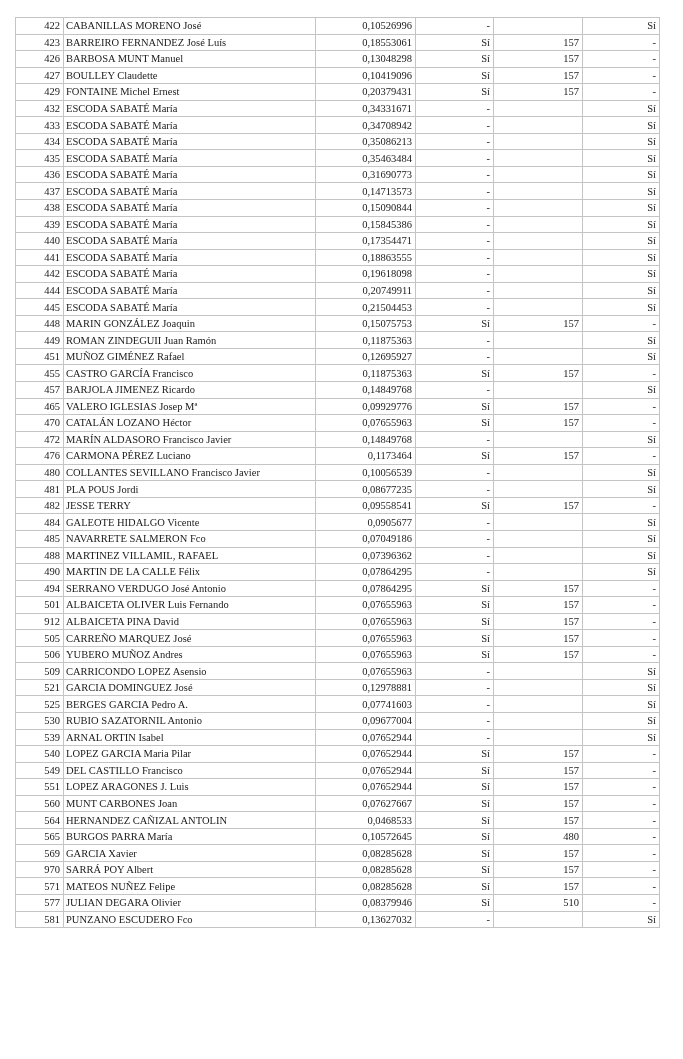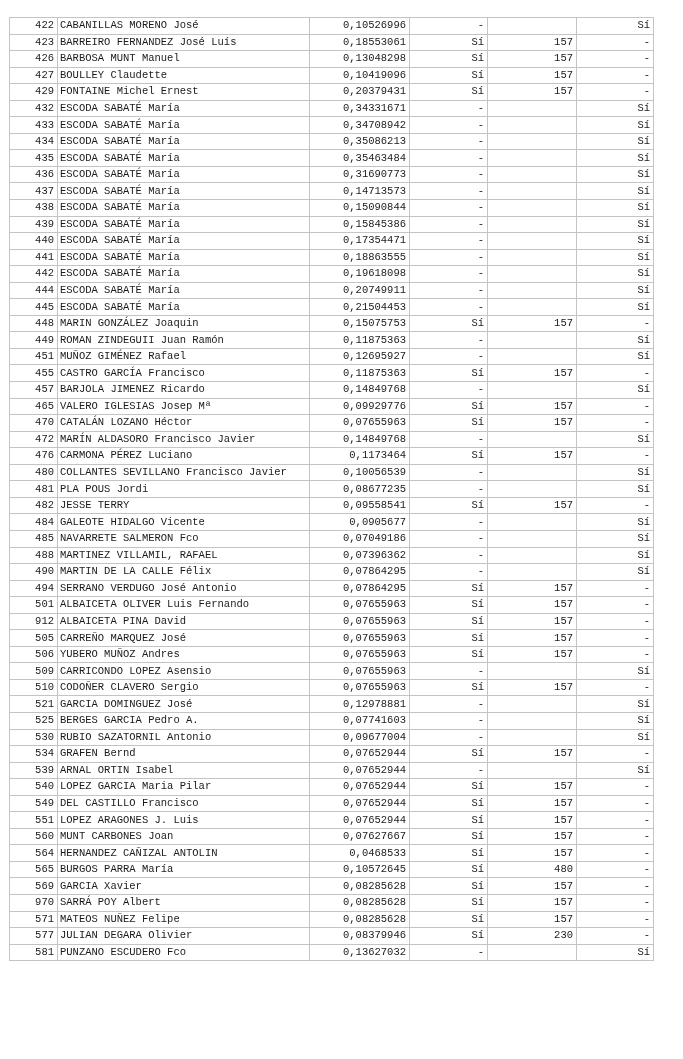--- a/index.html
+++ b/index.html
@@ -1,20 +1,20 @@
 <!DOCTYPE html>
 <html><head>
 <meta charset="utf-8">
 <style>
   html, body { margin: 0; padding: 0; background: #ffffff; }
   body { width: 683px; height: 1059px; position: relative; overflow: hidden; }
   table.data {
-    position: absolute; left: 9px; top: 17px;
+    position: absolute; left: 15px; top: 17px;
     border-collapse: collapse;
-    font-family: Liberation Mono, monospace;
+    font-family: Liberation Serif, serif;
     font-size: 10.5px; color: #1a1a1a;
     table-layout: fixed;
     width: 644px;
   }
   table.data td {
     border: 1px solid #c4c4c4;
     height: 15.55px;
     padding: 0 3px 0 2px;
     line-height: 15px;
     white-space: nowrap; overflow: hidden;
@@ -403,28 +403,20 @@
 
   <tr>
     <td class="c-num">509</td>
     <td class="c-name">CARRICONDO LOPEZ  Asensio</td>
     <td class="c-val">0,07655963</td>
     <td class="c-flag">-</td>
     <td class="c-code"></td>
     <td class="c-other">Sí</td>
   </tr>
 
-  <tr>
-    <td class="c-num">510</td>
-    <td class="c-name">CODOÑER CLAVERO  Sergio</td>
-    <td class="c-val">0,07655963</td>
-    <td class="c-flag">Sí</td>
-    <td class="c-code">157</td>
-    <td class="c-other">-</td>
-  </tr>
 
 
   <tr>
     <td class="c-num">521</td>
     <td class="c-name">GARCIA DOMINGUEZ  José</td>
     <td class="c-val">0,12978881</td>
     <td class="c-flag">-</td>
     <td class="c-code"></td>
     <td class="c-other">Sí</td>
   </tr>
@@ -440,28 +432,20 @@
 
   <tr>
     <td class="c-num">530</td>
     <td class="c-name">RUBIO SAZATORNIL  Antonio</td>
     <td class="c-val">0,09677004</td>
     <td class="c-flag">-</td>
     <td class="c-code"></td>
     <td class="c-other">Sí</td>
   </tr>
 
-  <tr>
-    <td class="c-num">534</td>
-    <td class="c-name">GRAFEN  Bernd</td>
-    <td class="c-val">0,07652944</td>
-    <td class="c-flag">Sí</td>
-    <td class="c-code">157</td>
-    <td class="c-other">-</td>
-  </tr>
 
   <tr>
     <td class="c-num">539</td>
     <td class="c-name">ARNAL ORTIN  Isabel</td>
     <td class="c-val">0,07652944</td>
     <td class="c-flag">-</td>
     <td class="c-code"></td>
     <td class="c-other">Sí</td>
   </tr>
 
@@ -544,21 +528,21 @@
     <td class="c-flag">Sí</td>
     <td class="c-code">157</td>
     <td class="c-other">-</td>
   </tr>
 
   <tr>
     <td class="c-num">577</td>
     <td class="c-name">JULIAN DEGARA  Olivier</td>
     <td class="c-val">0,08379946</td>
     <td class="c-flag">Sí</td>
-    <td class="c-code">230</td>
+    <td class="c-code">510</td>
     <td class="c-other">-</td>
   </tr>
 
   <tr>
     <td class="c-num">581</td>
     <td class="c-name">PUNZANO ESCUDERO  Fco</td>
     <td class="c-val">0,13627032</td>
     <td class="c-flag">-</td>
     <td class="c-code"></td>
     <td class="c-other">Sí</td>

